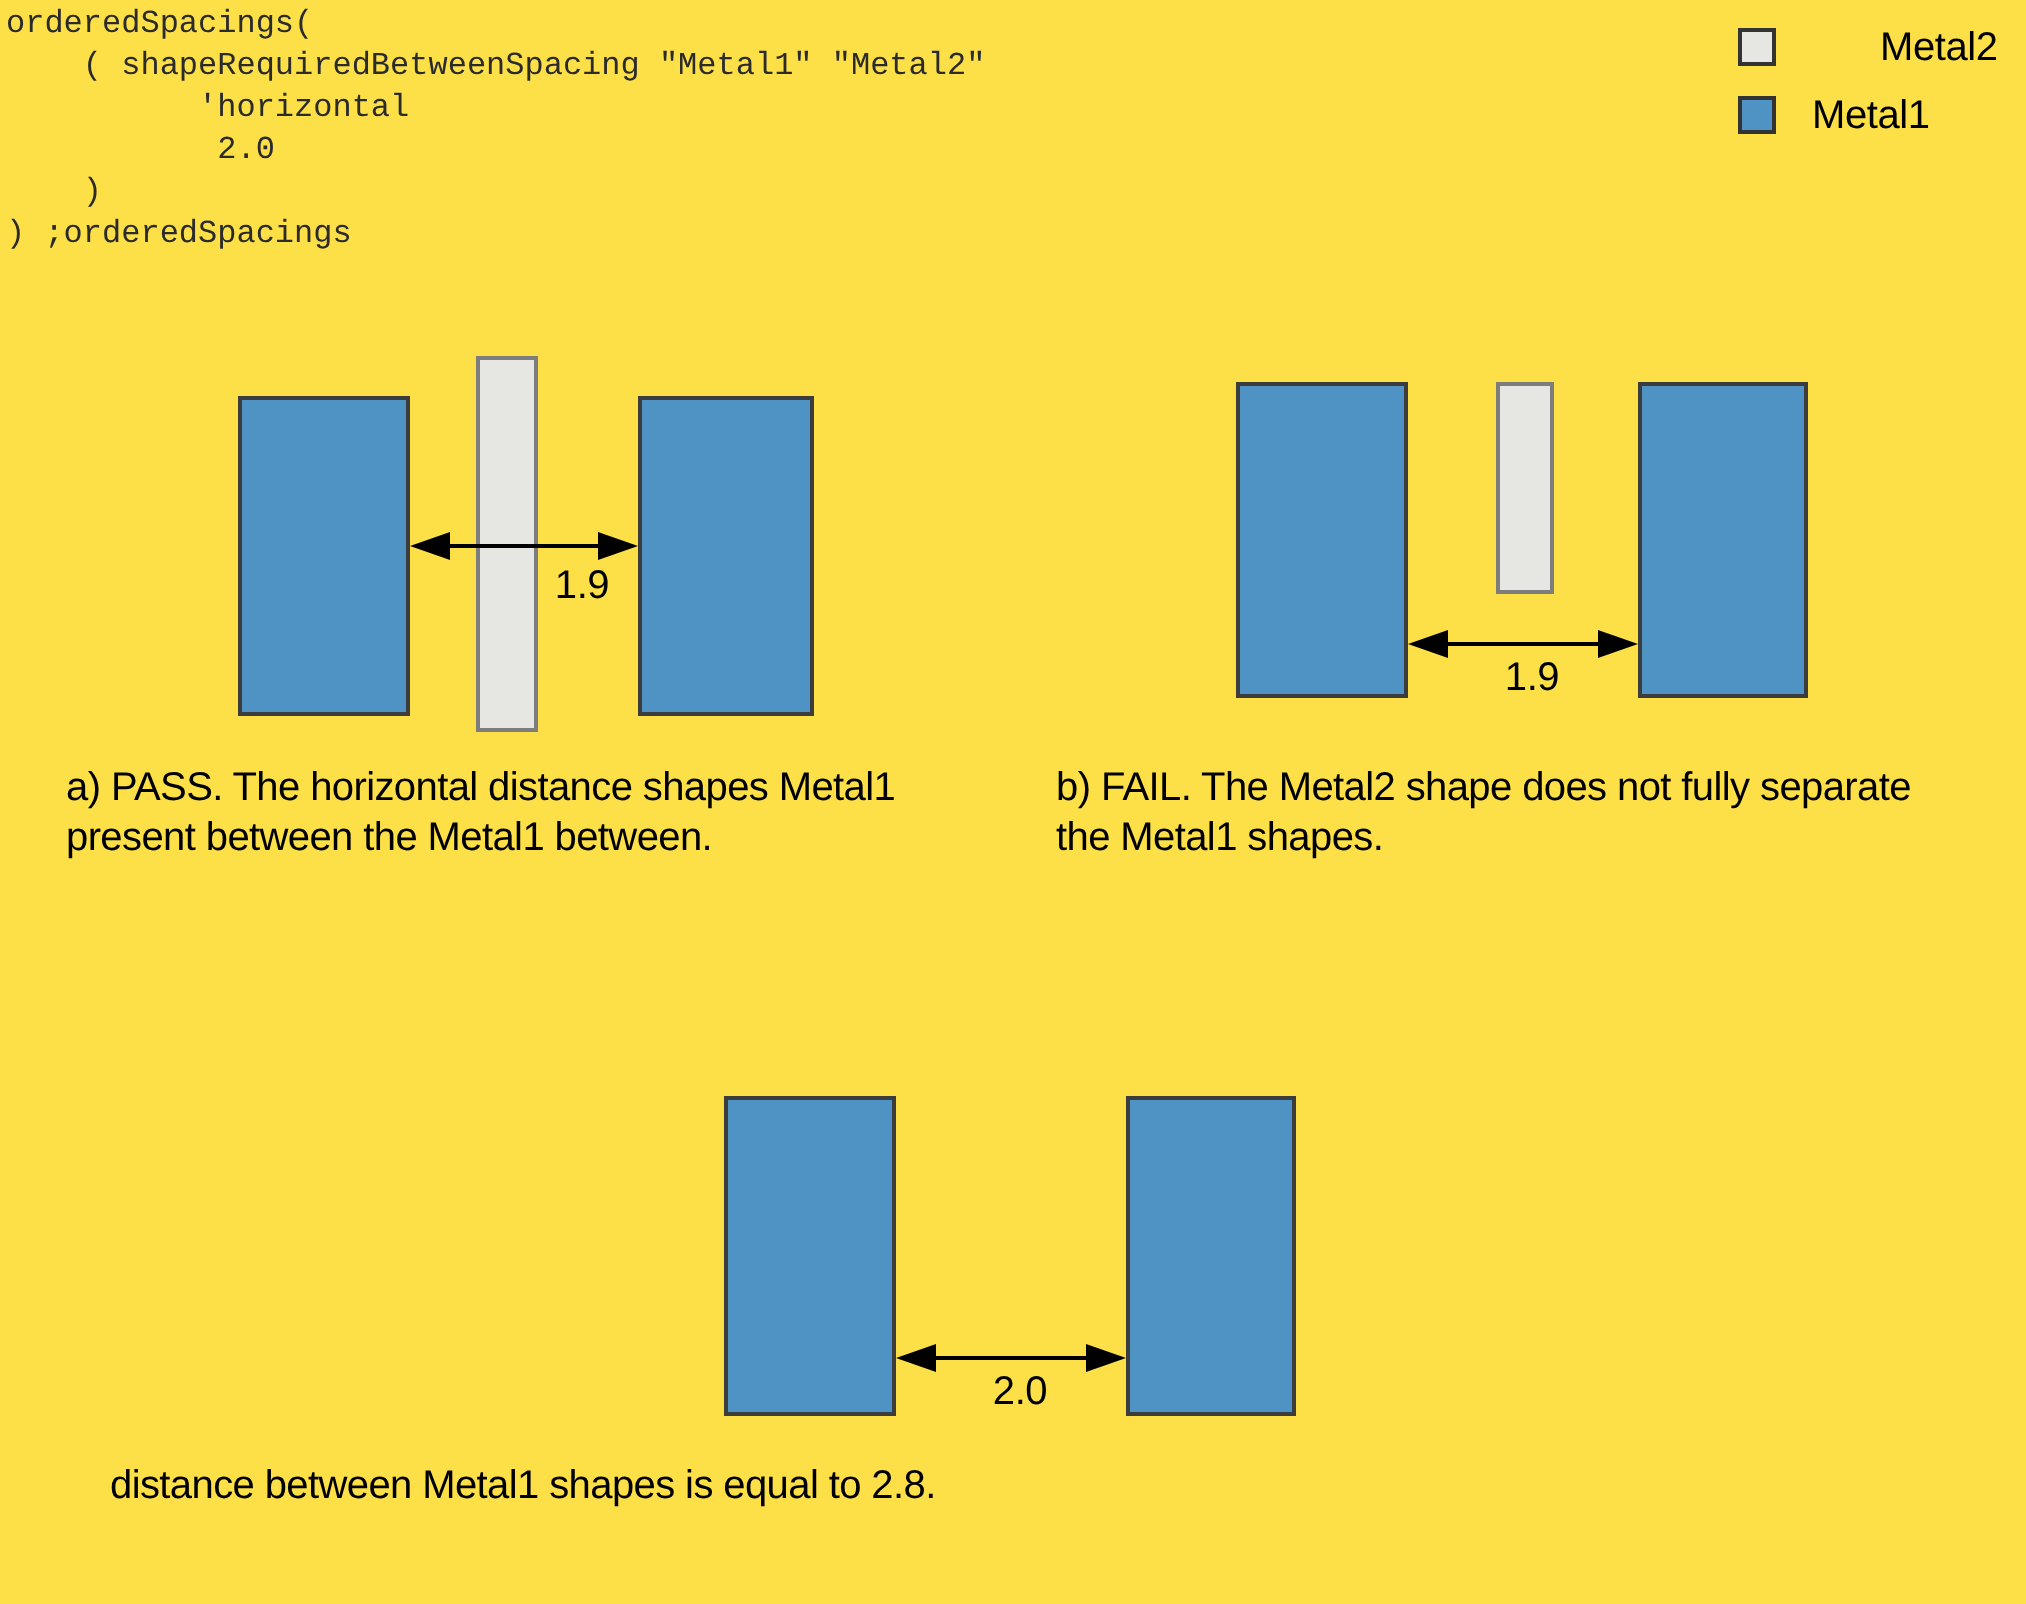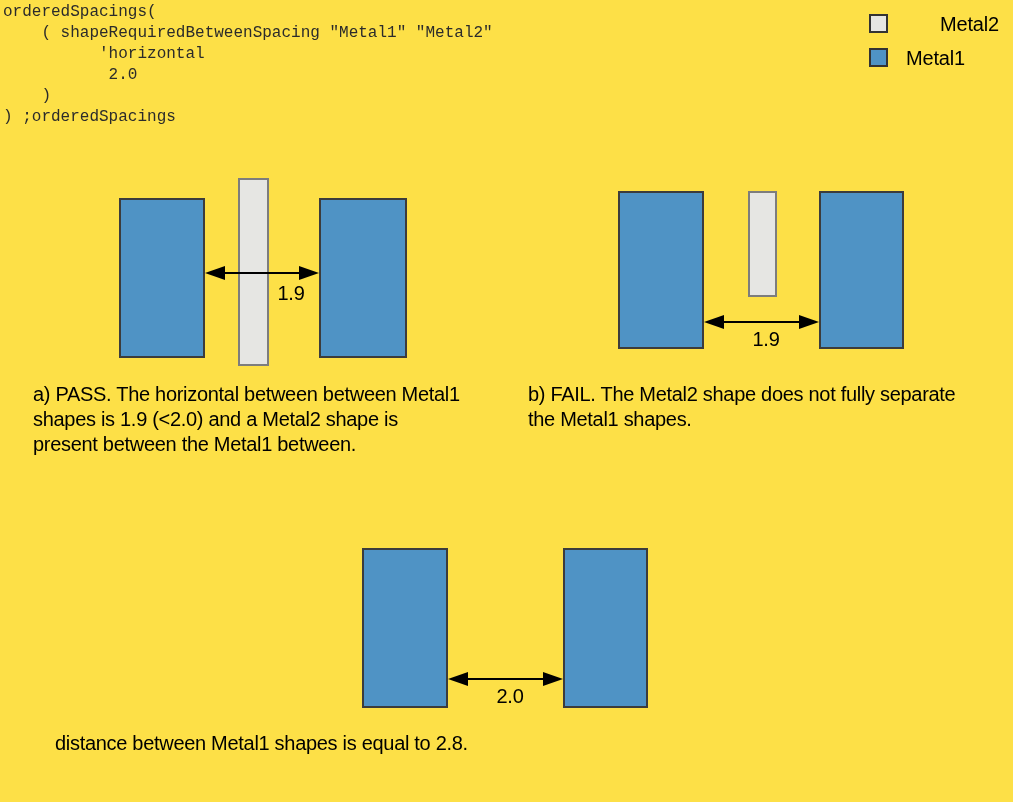--- a/index.html
+++ b/index.html
@@ -75,22 +75,21 @@
     <div class="rect m1" style="left:563px;top:548px;width:85px;height:160px;"></div>
     <div class="arrow" style="left:448px;top:672px;width:115px;">
       <span class="ah ah-l"></span>
       <span class="aline"></span>
       <span class="ah ah-r"></span>
     </div>
     <div class="dim" style="left:488px;top:686px;">2.0</div>
   </div>
 
   <div class="caption" style="left:33px;top:382px;width:480px;">
-    <div>a) PASS. The horizontal between between Metal1</div>
-    <div>shapes is 1.9 (&lt;2.0) and a Metal2 shape is</div>
+    <div>a) PASS. The horizontal distance shapes Metal1</div>
     <div>present between the Metal1 between.</div>
   </div>
 
   <div class="caption" style="left:528px;top:382px;width:480px;">
     <div>b) FAIL. The Metal2 shape does not fully separate</div>
     <div>the Metal1 shapes.</div>
   </div>
 
   <div class="caption" style="left:55px;top:731px;width:930px;">
     <div>distance between Metal1 shapes is equal to 2.8.</div>

